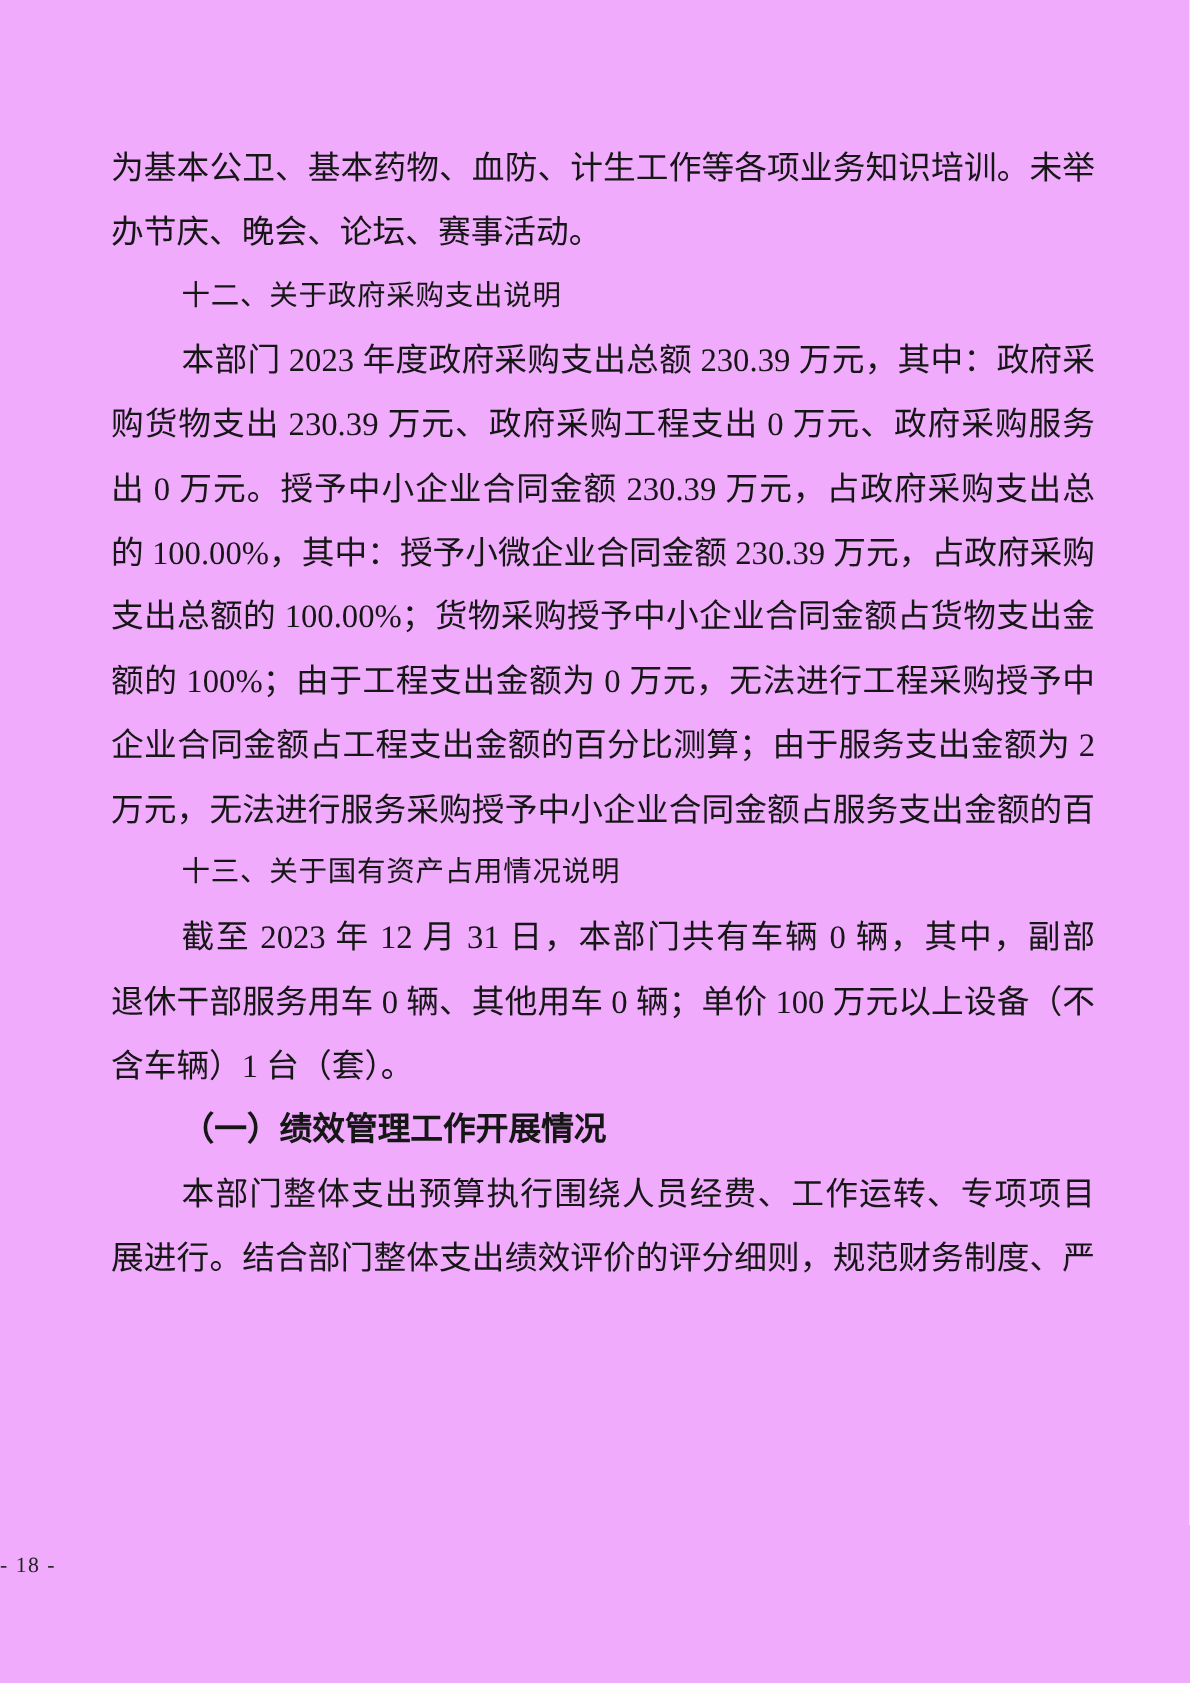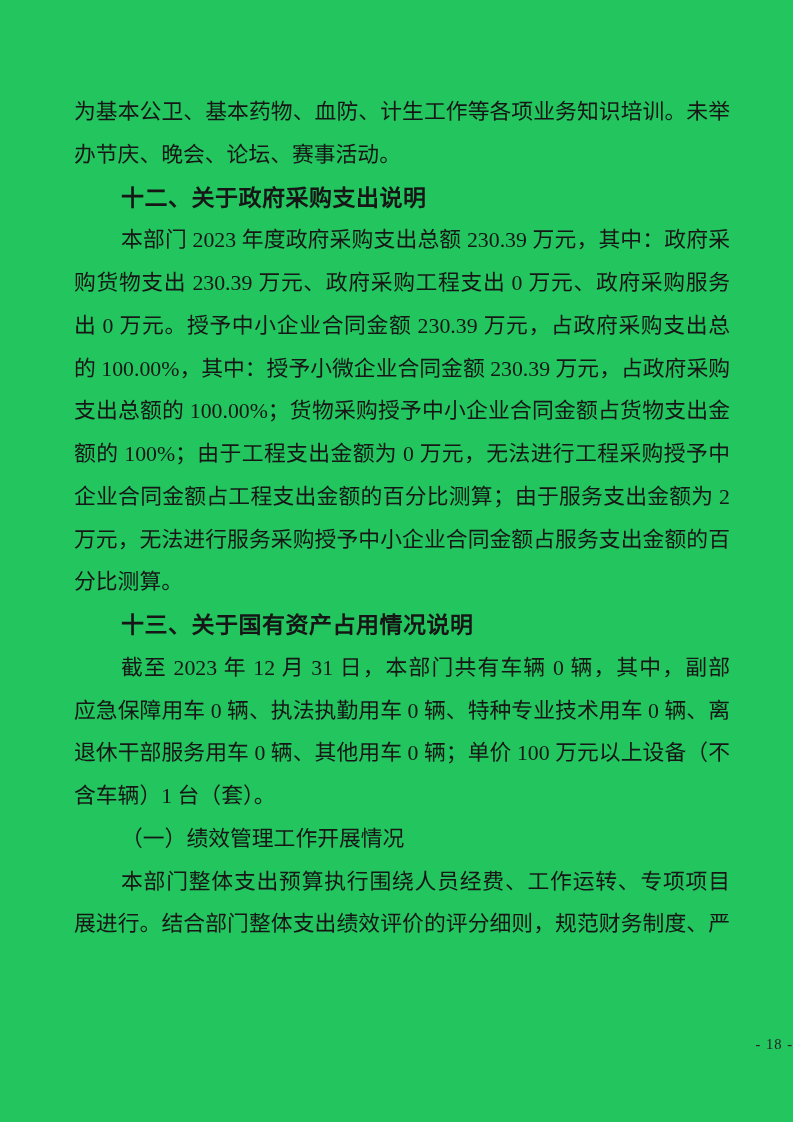--- a/index.html
+++ b/index.html
@@ -4,21 +4,21 @@
 <style>
   html, body {
     margin: 0;
     padding: 0;
     background: #ffffff;
   }
   .page {
     position: relative;
     width: 793px;
     height: 1122px;
-    background: #22c55e;
+    background: #f0abfc;
     overflow: hidden;
     color: #161616;
   }
   .content {
     position: absolute;
     left: 74px;
     top: 91px;
     width: 656px;
   }
   .line {
@@ -31,35 +31,35 @@
     white-space: normal;
   }
   .line.justify {
     text-align: justify;
     text-align-last: justify;
   }
   .line.indent {
     text-indent: 47px;
   }
   .line.heading {
-    font-weight: bold;
+    font-weight: normal;
     font-family: "Liberation Sans", "DejaVu Sans", sans-serif;
-    font-size: 23px;
+    font-size: 19px;
     letter-spacing: 0.5px;
   }
   .line.subheading {
     font-family: "Liberation Serif", "DejaVu Serif", serif;
-    font-weight: normal;
+    font-weight: bold;
   }
   .footer {
     position: absolute;
     top: 1036px;
     left: 0;
     width: 100%;
-    text-align: right;
+    text-align: left;
     font-size: 14.5px;
     line-height: 17px;
     font-family: "Liberation Serif", "DejaVu Serif", serif;
     color: #222222;
     letter-spacing: 1px;
   }
 </style>
 </head>
 <body>
 
@@ -69,24 +69,22 @@
       <div class="line body">办节庆、晚会、论坛、赛事活动。</div>
       <div class="line heading indent">十二、关于政府采购支出说明</div>
       <div class="line body justify indent">本部门 2023 年度政府采购支出总额 230.39 万元，其中：政府采</div>
       <div class="line body justify">购货物支出 230.39 万元、政府采购工程支出 0 万元、政府采购服务支</div>
       <div class="line body justify">出 0 万元。授予中小企业合同金额 230.39 万元，占政府采购支出总额</div>
       <div class="line body justify">的 100.00%，其中：授予小微企业合同金额 230.39 万元，占政府采购</div>
       <div class="line body justify">支出总额的 100.00%；货物采购授予中小企业合同金额占货物支出金</div>
       <div class="line body justify">额的 100%；由于工程支出金额为 0 万元，无法进行工程采购授予中小</div>
       <div class="line body justify">企业合同金额占工程支出金额的百分比测算；由于服务支出金额为 2</div>
       <div class="line body justify">万元，无法进行服务采购授予中小企业合同金额占服务支出金额的百</div>
-      <div class="line body">分比测算。</div>
       <div class="line heading indent">十三、关于国有资产占用情况说明</div>
       <div class="line body justify indent">截至 2023 年 12 月 31 日，本部门共有车辆 0 辆，其中，副部（省）</div>
-      <div class="line body justify">应急保障用车 0 辆、执法执勤用车 0 辆、特种专业技术用车 0 辆、离</div>
       <div class="line body justify">退休干部服务用车 0 辆、其他用车 0 辆；单价 100 万元以上设备（不</div>
       <div class="line body">含车辆）1 台（套）。</div>
       <div class="line subheading indent">（一）绩效管理工作开展情况</div>
       <div class="line body justify indent">本部门整体支出预算执行围绕人员经费、工作运转、专项项目开</div>
       <div class="line body justify">展进行。结合部门整体支出绩效评价的评分细则，规范财务制度、严</div>
     </div>
   <div class="footer">- 18 -</div>
 </div>
 
 </body></html>

